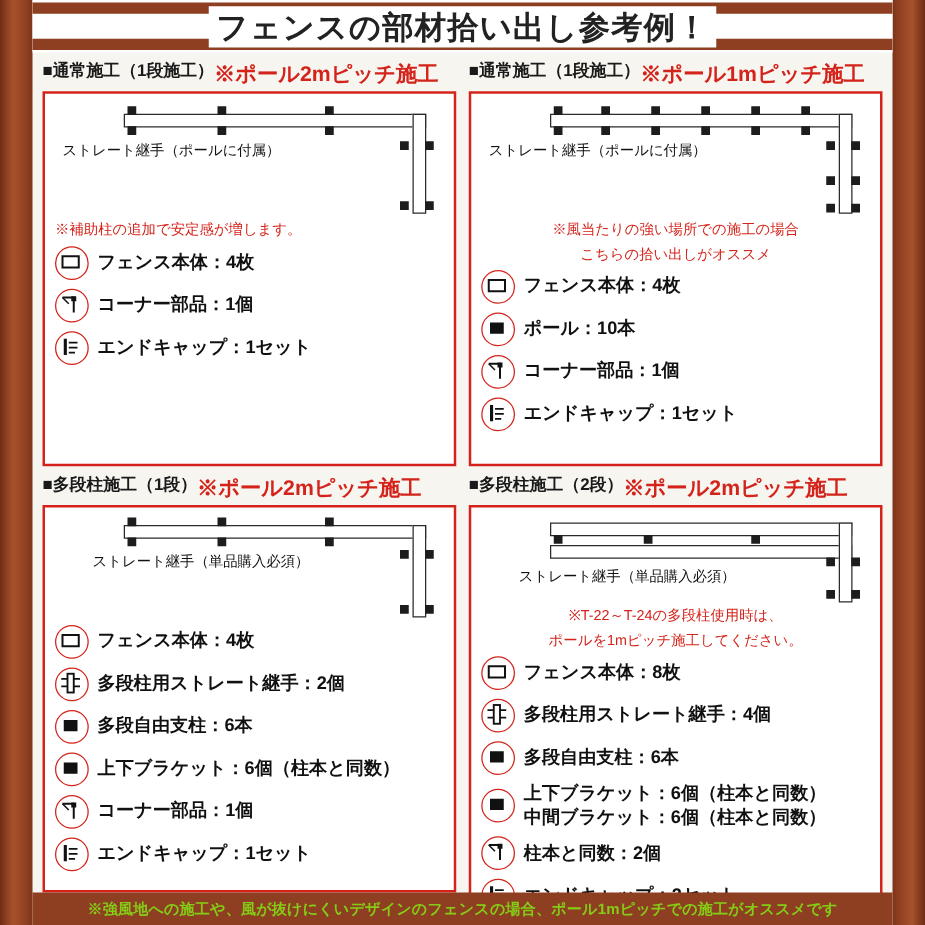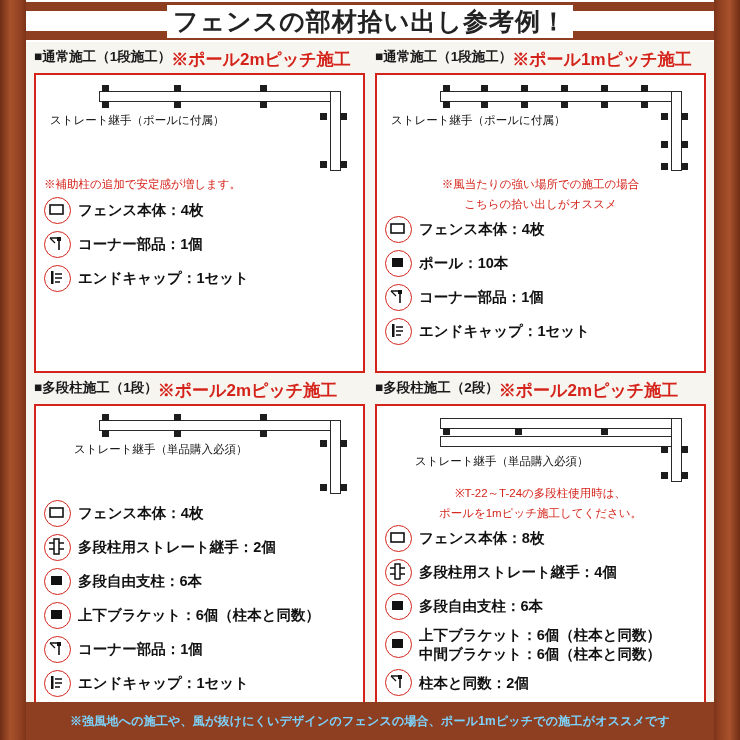--- a/index.html
+++ b/index.html
@@ -162,23 +162,23 @@
   }
   .ico svg { position: absolute; left: 0; top: 0; }
   .item-label { line-height: 1.15; }
   .two-line { display: flex; flex-direction: column; gap: 2px; }
 
   .footer {
     position: absolute;
     left: 26px;
     right: 26px;
     bottom: 0;
-    height: 38px;
+    height: 26px;
     background: #8e3f22;
-    color: #7dd3fc;
+    color: #84cc16;
     font-size: 12px;
     font-weight: bold;
     display: flex;
     align-items: center;
     justify-content: center;
     letter-spacing: 0.2px;
   }
 </style>
 </head>
 <body>

